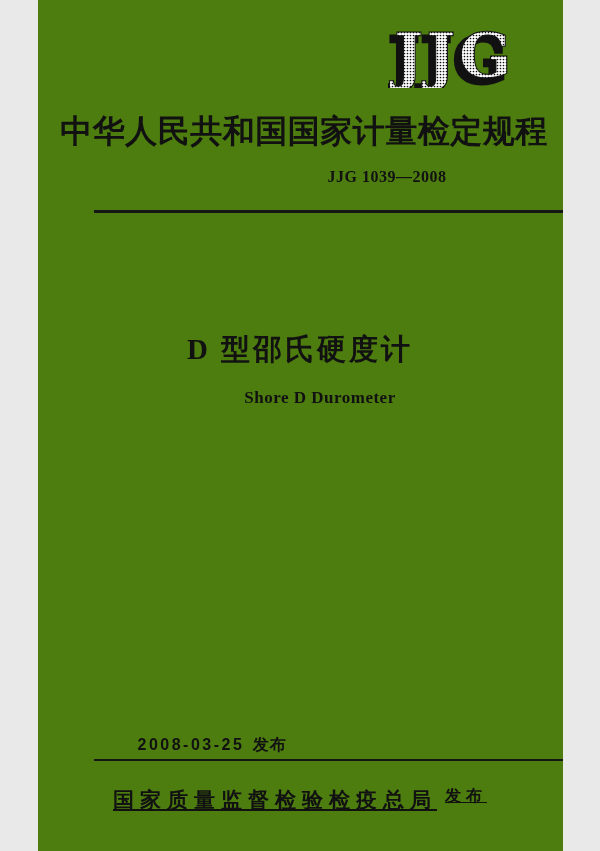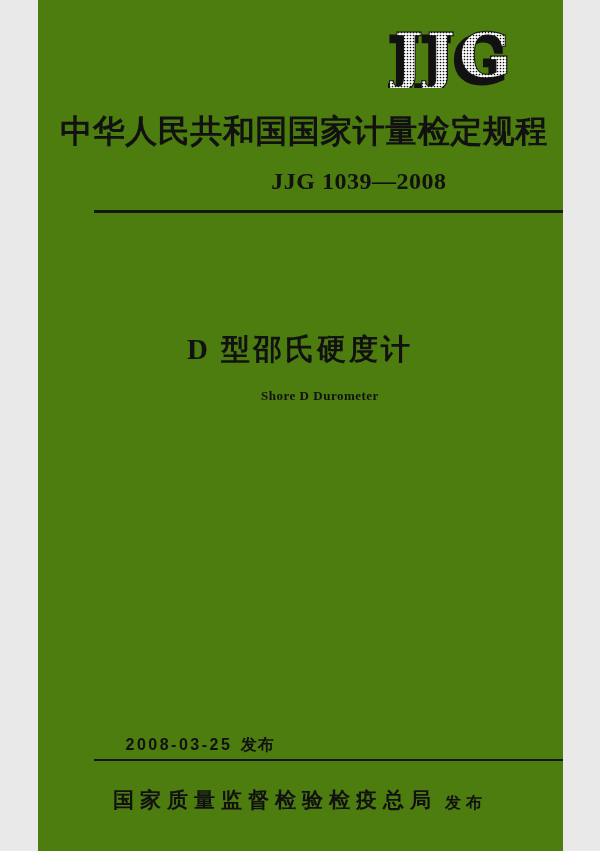--- a/index.html
+++ b/index.html
@@ -35,21 +35,21 @@
     font-weight: bold;
     letter-spacing: 0.5px;
     white-space: nowrap;
   }
 
   
   .std-code {
     position: absolute;
     top: 168px;
     right: 116px;
-    font-size: 24px;
+    font-size: 16px;
     font-weight: bold;
     letter-spacing: 0.5px;
   }
 
   .rule {
     position: absolute;
     left: 56px;
     width: 489px;
     background: #161616;
   }
@@ -68,53 +68,54 @@
     letter-spacing: 3px;
     white-space: nowrap;
   }
 
   .sub-title {
     position: absolute;
     top: 388px;
     left: 0;
     width: 100%;
     text-align: center;
-    font-size: 13px;
+    font-size: 17px;
     font-weight: bold;
     letter-spacing: 0.5px;
     padding-left: 40px;
   }
 
   
   .dates-row {
     position: absolute;
     top: 735px;
-    left: 4px;
+    left: 16px;
     width: 100%;
     padding: 0 40px 0 84px;
     display: flex;
     justify-content: space-between;
     font-family: "Liberation Sans", sans-serif;
     font-size: 16px;
     font-weight: bold;
   }
   .date-item { white-space: nowrap; }
   .date-num { letter-spacing: 2.5px; }
   .date-label { letter-spacing: 1px; margin-left: 4px; }
 
   
   .publisher-row {
     position: absolute;
     top: 786px;
     left: 0;
     width: 100%;
     display: flex;
     justify-content: center;
-    align-items: flex-end;
+    align-items: flex-start;
     white-space: nowrap;
+    text-decoration: underline;
   }
   .publisher-name {
     font-size: 21px;
     font-weight: bold;
     letter-spacing: 6px;
   }
   .publish-label {
     font-family: "Liberation Sans", sans-serif;
     font-size: 16px;
     font-weight: bold;

